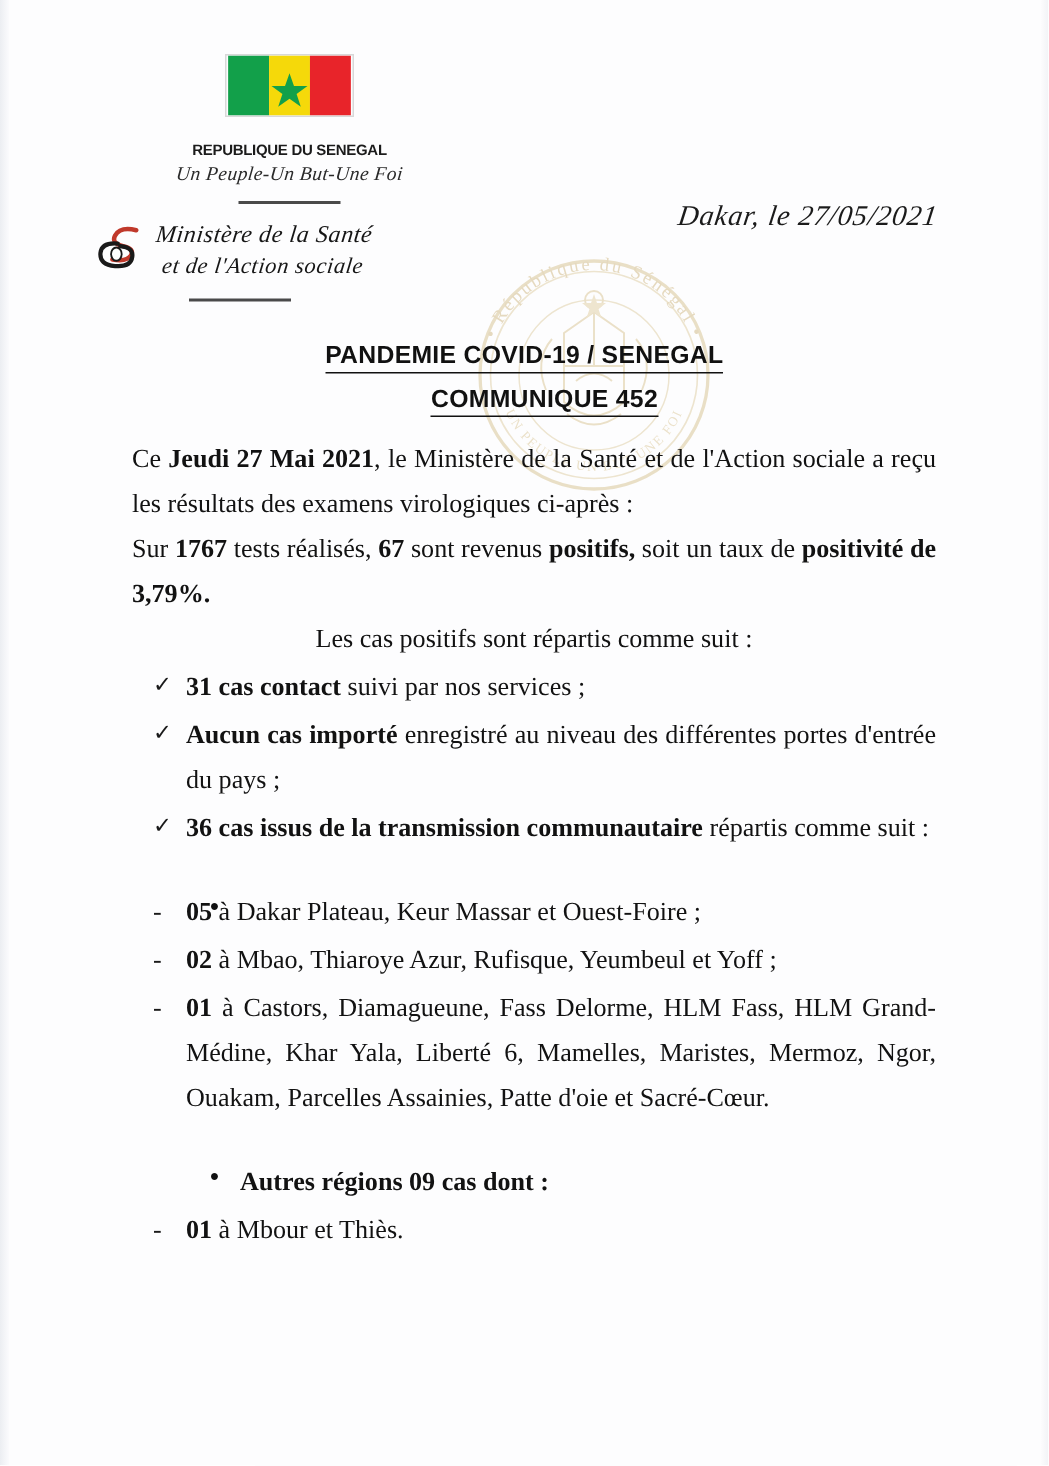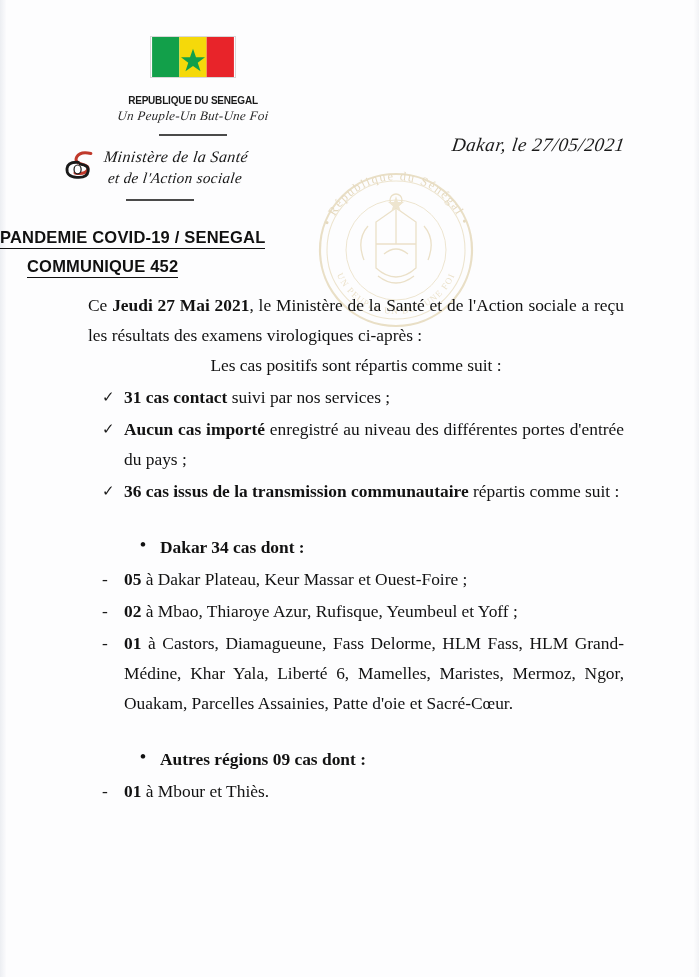--- a/index.html
+++ b/index.html
@@ -130,21 +130,21 @@
     transform: skewX(-8deg);
     white-space: nowrap;
   }
 
   
   .doc-titles {
     position: absolute;
     left: 0;
     top: 228px;
     width: 699px;
-    text-align: left;
+    text-align: center;
   }
   .doc-title {
     font-family: "Liberation Sans", "DejaVu Sans", sans-serif;
     font-weight: bold;
     font-size: 16.5px;
     color: #111111;
     letter-spacing: 0.2px;
     display: inline-block;
     border-bottom: 1.6px solid #111111;
     padding-bottom: 1px;
@@ -291,38 +291,39 @@
 
   <div class="doc-titles">
     <div><span class="doc-title">PANDEMIE COVID-19 / SENEGAL</span></div>
     <div class="doc-subtitle-wrap"><span class="doc-title">COMMUNIQUE 452</span></div>
   </div>
 
   <div class="body-text">
 
     <p class="para"><span>Ce </span><b>Jeudi 27 Mai 2021</b><span>, le Ministère de la Santé et de l'Action sociale a reçu les résultats des examens virologiques ci-après :</span></p>
 
+    <p class="para"><span>Sur </span><b>1767</b><span> tests réalisés, </span><b>67</b><span> sont revenus </span><b>positifs,</b><span> soit un taux de </span><b>positivité de 3,79%.</b></p>
 
     <p class="para nojust">Les cas positifs sont répartis comme suit :</p>
 
     <ul class="check-list">
       <li class="check-item">
         <span class="check-mark">✓</span><b>31 cas contact</b><span> suivi par nos services ;</span>
       </li>
       <li class="check-item">
         <span class="check-mark">✓</span><b>Aucun cas importé</b><span> enregistré au niveau des différentes portes d'entrée du pays ;</span>
       </li>
       <li class="check-item">
         <span class="check-mark">✓</span><b>36 cas issus de la transmission communautaire</b><span> répartis comme suit :</span>
       </li>
     </ul>
 
     <div class="region-block">
       <div class="region-head">
-        <span class="region-bullet">•</span><span>Dakar 34 cas dont :</span>
+        <span class="region-bullet">•</span>
       </div>
       <div class="dash-item tail-left">
         <span class="dash-mark">-</span><b>05</b><span> à Dakar Plateau, Keur Massar et Ouest-Foire ;</span>
       </div>
       <div class="dash-item tail-left">
         <span class="dash-mark">-</span><b>02</b><span> à Mbao, Thiaroye Azur, Rufisque, Yeumbeul et Yoff ;</span>
       </div>
       <div class="dash-item">
         <span class="dash-mark">-</span><b>01</b><span> à Castors, Diamagueune, Fass Delorme, HLM Fass, HLM Grand-Médine, Khar Yala, Liberté 6, Mamelles, Maristes, Mermoz, Ngor, Ouakam, Parcelles Assainies, Patte d'oie et Sacré-Cœur.</span>
       </div>

